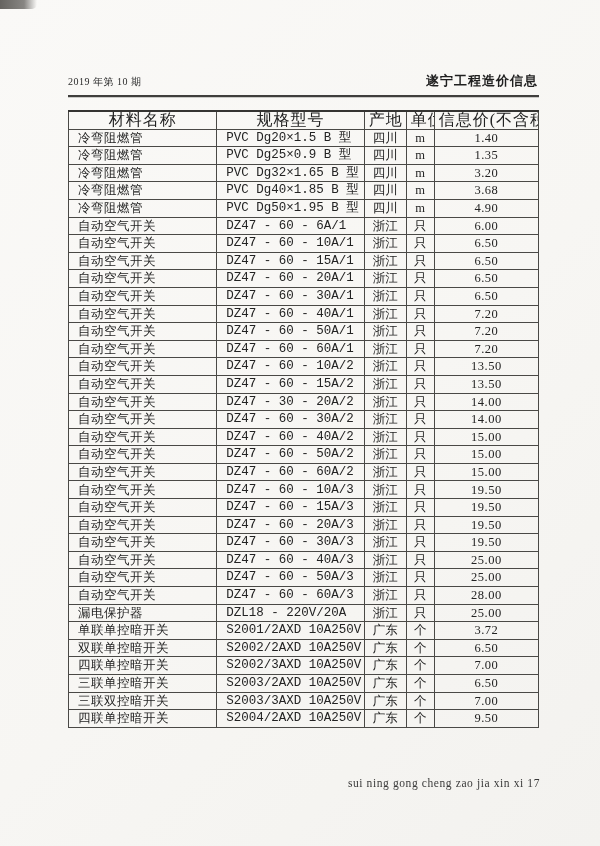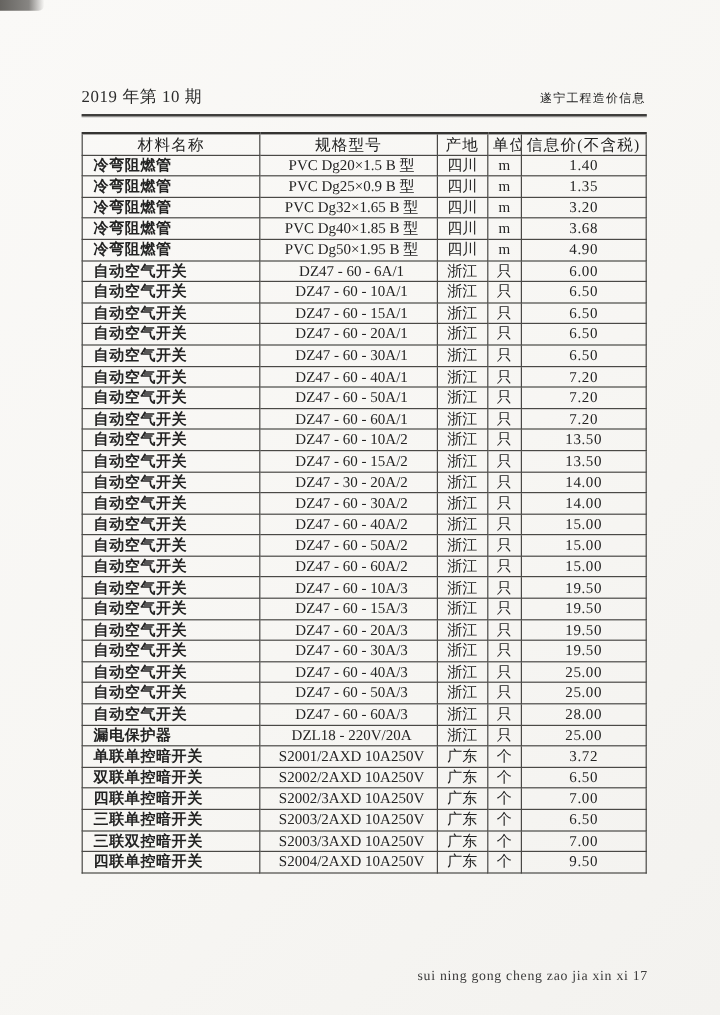--- a/index.html
+++ b/index.html
@@ -15,47 +15,47 @@
   }
   .corner-mark{
     position:absolute;top:0;left:0;width:37px;height:9px;
     background:linear-gradient(to right,#55534f 0%,#7b7976 65%,rgba(160,158,154,0) 100%);
     border-bottom-right-radius:5px;opacity:.9;
   }
   .running-head{
     position:absolute;top:72px;left:68px;width:470px;
     display:flex;justify-content:space-between;align-items:baseline;
   }
-  .issue{font-size:14px;letter-spacing:.5px;color:#2c2c2c;}
-  .journal{font-size:10px;font-weight:normal;letter-spacing:1px;color:#1f1f1f;}
+  .issue{font-size:10px;letter-spacing:.5px;color:#2c2c2c;}
+  .journal{font-size:13px;font-weight:bold;letter-spacing:1px;color:#1f1f1f;}
   .head-rule{
     position:absolute;top:95px;left:68px;width:471px;height:2px;
     background:#3f3e3c;box-shadow:0 1px 0 rgba(63,62,60,.25);
   }
   table.price{
     position:absolute;top:110px;left:68px;
     width:471px;border-collapse:collapse;table-layout:fixed;
     font-size:12.5px;color:#232323;
   }
   table.price{border:1.6px solid #39383633;}
   .price th,.price td{
     border:1px solid #4a4946;
     height:16.6px;padding:0 4px;line-height:1;
     overflow:hidden;white-space:nowrap;vertical-align:middle;
   }
   .price thead th{
     border-top:2.6px solid #353432;
-    font-weight:normal;text-align:center;font-size:13px;letter-spacing:1px;
-  }
-  .price td.c-name{text-align:left;padding-left:9px;letter-spacing:.5px;font-weight:bold;}
-  .price td.c-spec{text-align:center;padding-left:9px;font-family:Liberation Serif, serif;}
+    font-weight:normal;text-align:center;font-size:16px;letter-spacing:1px;
+  }
+  .price td.c-name{text-align:left;padding-left:9px;letter-spacing:.5px;}
+  .price td.c-spec{text-align:left;padding-left:9px;font-family:Liberation Mono, monospace;}
   .price td.c-origin,.price td.c-unit{text-align:center;}
   .price td.c-price{text-align:center;letter-spacing:.5px;}
   .footer{
-    position:absolute;top:808px;right:60px;
+    position:absolute;top:777px;right:60px;
     font-size:11.5px;letter-spacing:.6px;color:#3a3a3a;
   }
 </style>
 </head>
 <body>
 
 <div class="page">
 
   <div class="corner-mark"></div>
 

